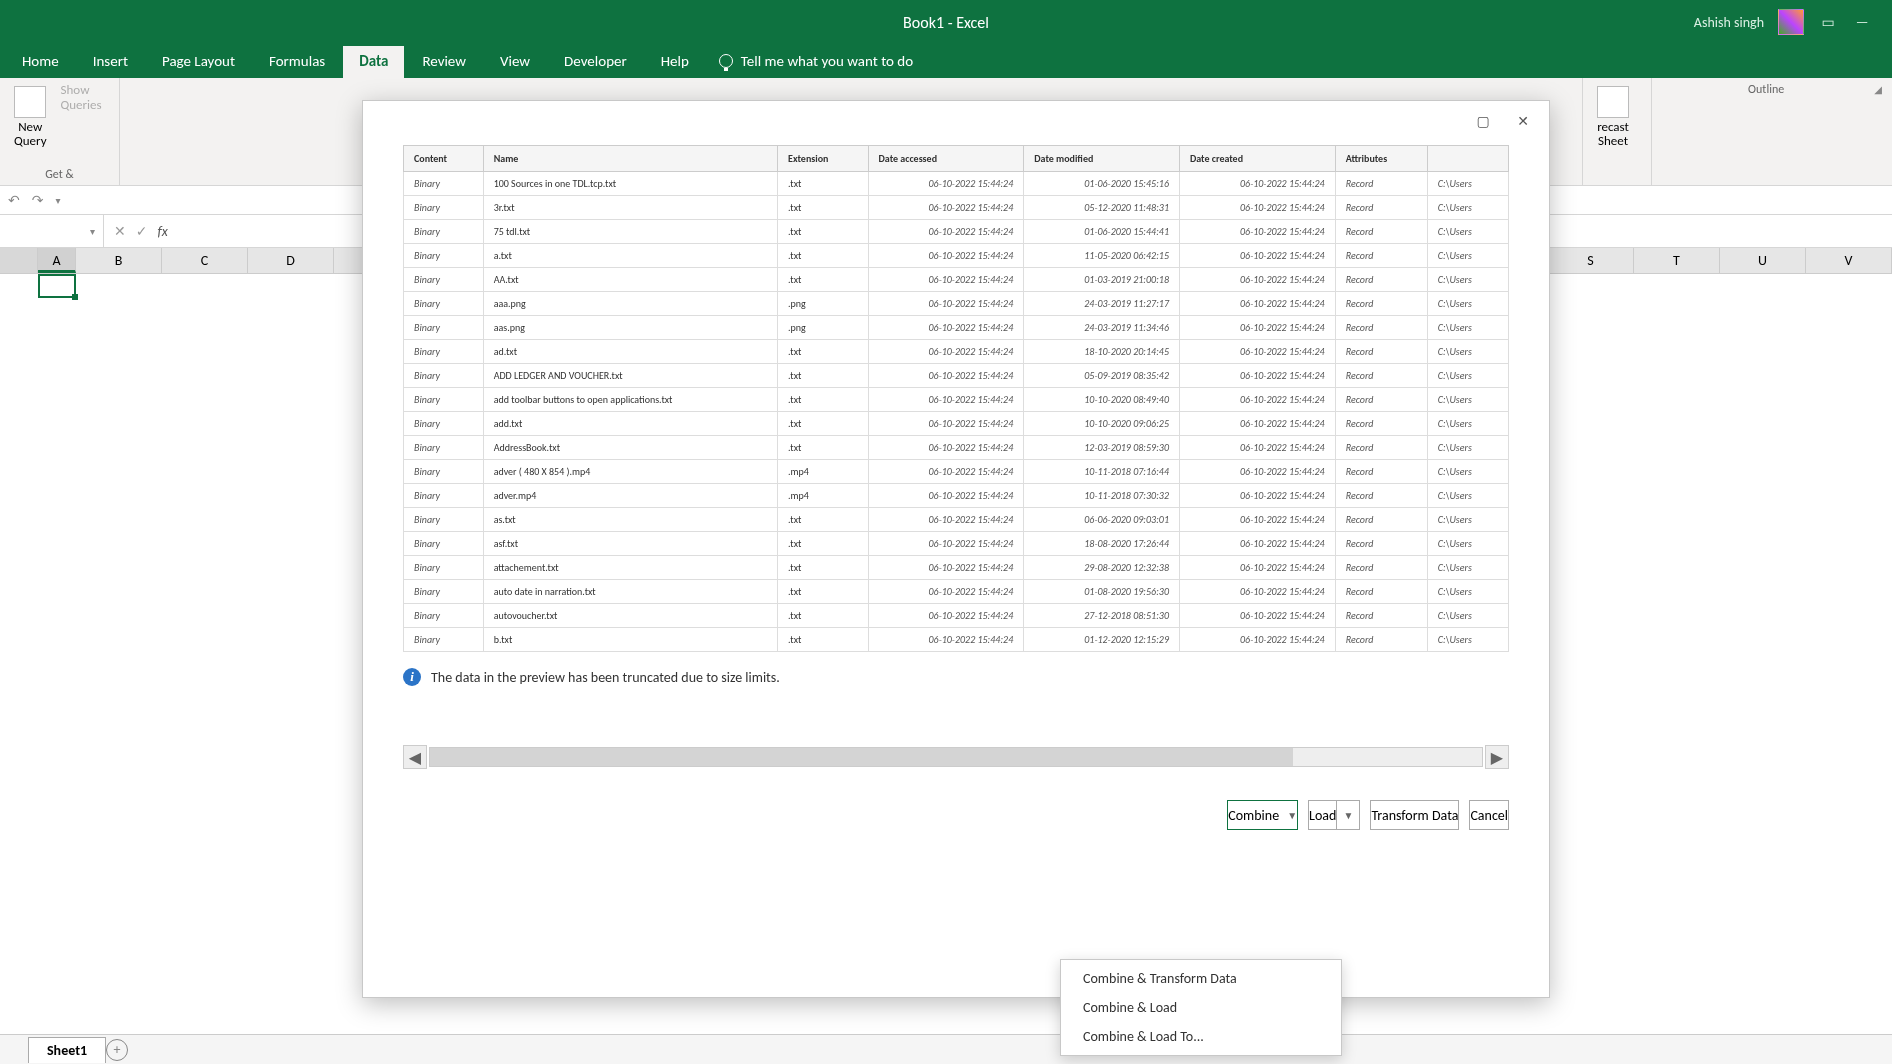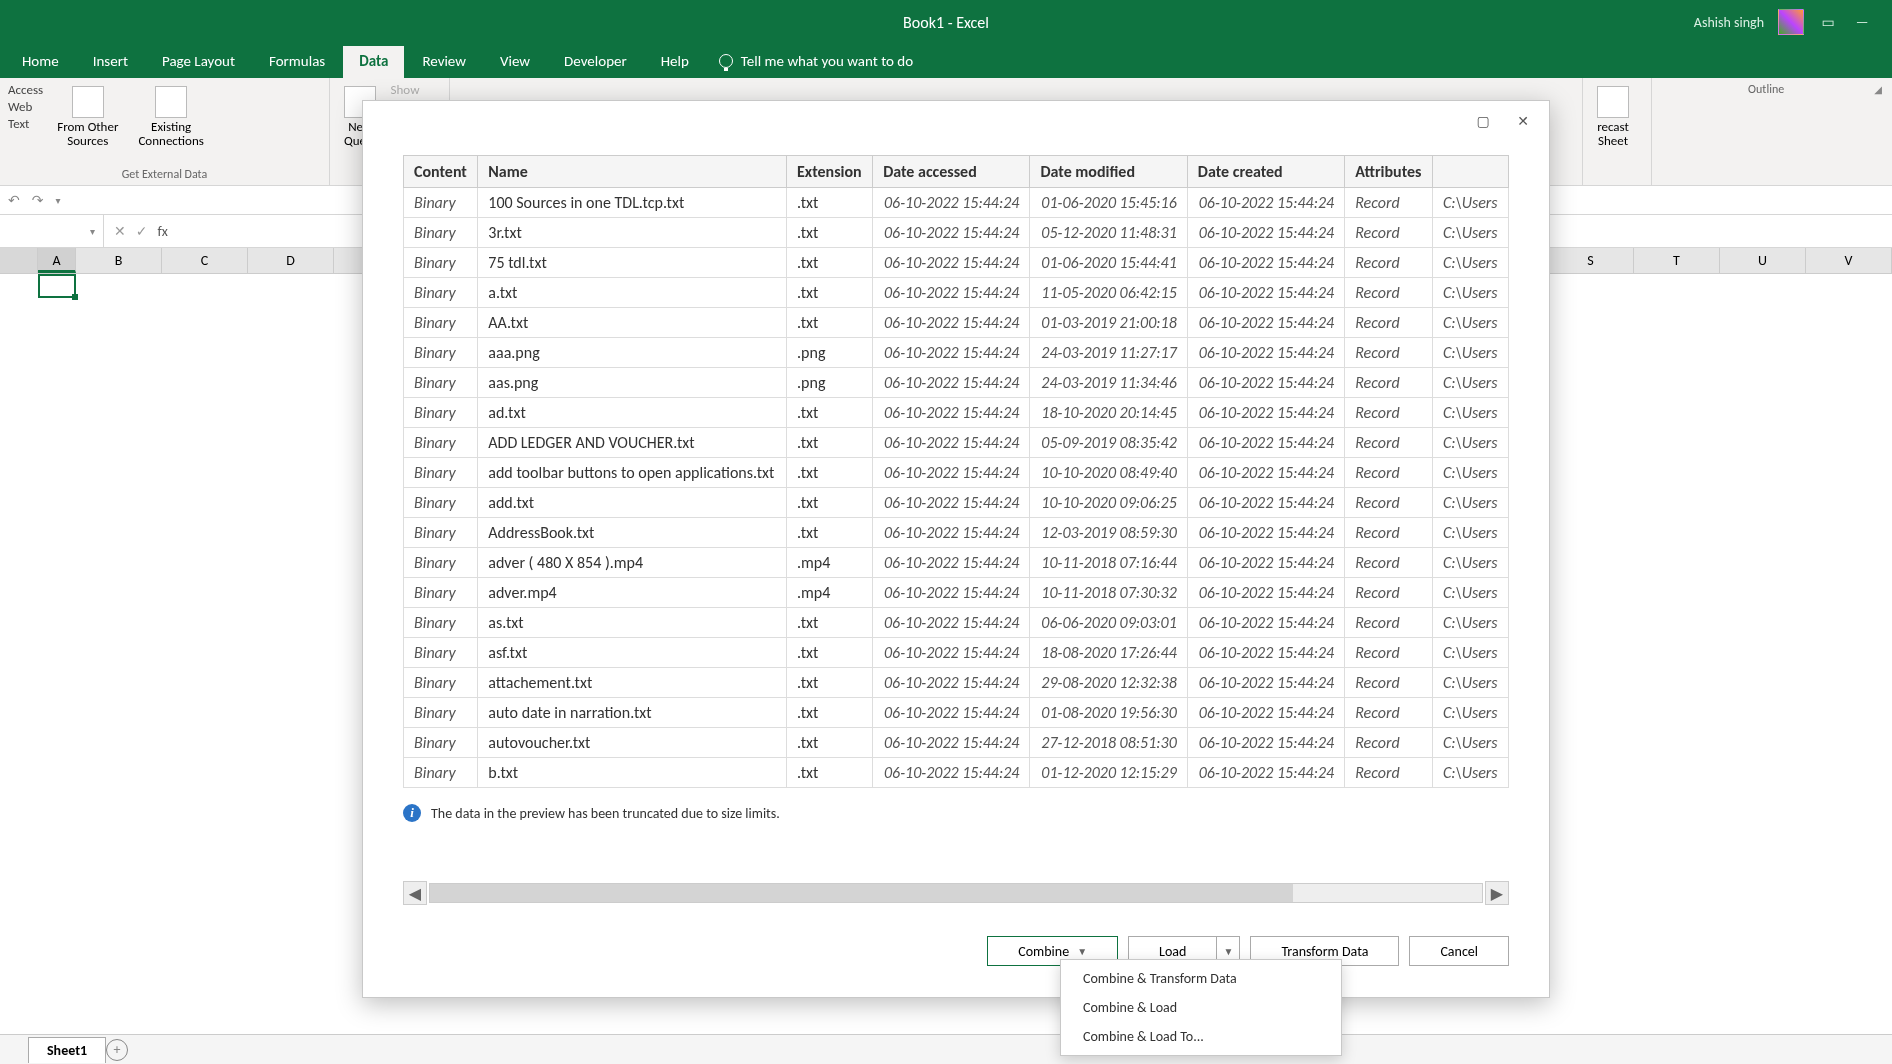--- a/index.html
+++ b/index.html
@@ -33,57 +33,57 @@
 
   
   .qat-row{ height:28px; display:flex;align-items:center;padding:0 8px;gap:12px;color:#888;}
   .qat-ico{font-size:14px;}
 
   
   .formula-bar{ height:34px;border-top:1px solid #d6d6d6;border-bottom:1px solid #d6d6d6;display:flex;align-items:center;}
   .name-box{width:104px;height:100%;border-right:1px solid #d6d6d6;display:flex;align-items:center;padding:0 8px;font-size:14px;}
   .name-box .dd{margin-left:auto;color:#888;font-size:10px;}
   .fb-icons{display:flex;align-items:center;gap:10px;padding:0 10px;color:#999;font-size:14px;}
-  .fb-fx{color:#555;}
+  .fb-fx{font-style:italic;color:#555;}
   .fb-input{flex:1;height:100%;}
 
   
   .grid-wrap{position:relative;}
   .col-headers{height:26px;display:flex;background:#e6e6e6;border-bottom:1px solid #ccc;}
   .col-headers .corner{width:38px;border-right:1px solid #ccc;background:#d8d8d8;}
   .col-headers .ch{width:86px;border-right:1px solid #ccc;text-align:center;font-size:14px;line-height:26px;}
   .col-headers .ch.sel{background:#d1d1d1;}
   .row-area{display:flex;}
   .row-nums{width:38px;}
   .cells{flex:1;position:relative;}
   .sel-cell{position:absolute;left:0;top:0;width:86px;height:24px;border:2px solid #0e7240;}
   .sel-cell::after{content:'';position:absolute;right:-4px;bottom:-4px;width:6px;height:6px;background:#0e7240;}
 
   
   .dialog{position:absolute;left:362px;top:100px;width:1188px;height:898px;background:#fff;border:1px solid #c8c8c8;box-shadow:0 6px 24px rgba(0,0,0,.25);}
   .dialog-titlebar{height:40px;display:flex;justify-content:flex-end;align-items:center;padding-right:8px;gap:4px;}
   .dlg-win-btn{width:36px;height:30px;display:flex;align-items:center;justify-content:center;color:#555;font-size:14px;cursor:pointer;}
   .dialog-path{font-size:26px;color:#444;padding:4px 40px 18px;}
 
-  .preview-table{margin:14px 40px;border:1px solid #ccc;border-collapse:collapse;width:calc(100% - 80px);font-size:16px;}
+  .preview-table{margin:4px 40px;border:1px solid #ccc;border-collapse:collapse;width:calc(100% - 80px);font-size:10px;}
   .preview-table th{background:#f5f5f5;border:1px solid #ccc;padding:6px 10px;text-align:left;font-weight:600;color:#333;}
   .preview-table td{border:1px solid #ddd;padding:5px 10px;color:#333;}
   .preview-table td.it{font-style:italic;color:#555;}
   .preview-table td.num{font-style:italic;color:#555;text-align:right;}
 
   .truncation-note{margin:16px 40px 0;font-size:14px;color:#333;display:flex;align-items:center;gap:10px;}
   .info-ico{width:18px;height:18px;border-radius:50%;background:#2b74c7;color:#fff;display:flex;align-items:center;justify-content:center;font-style:italic;font-weight:bold;font-size:13px;font-family:Georgia,serif;}
 
   .h-scroll{margin:58px 40px 0;height:26px;display:flex;align-items:center;gap:2px;}
   .h-scroll .arrow{width:24px;height:24px;background:#eee;border:1px solid #ccc;display:flex;align-items:center;justify-content:center;color:#666;cursor:pointer;}
   .h-scroll .track{flex:1;height:20px;background:#eee;border:1px solid #ccc;position:relative;}
   .h-scroll .thumb{position:absolute;left:0;top:0;bottom:0;width:82%;background:#d4d4d4;}
 
   .dlg-buttons{display:flex;justify-content:flex-end;gap:10px;padding:30px 40px 0;}
-  .btn{height:30px;padding:0 30px;border:1px solid #aaa;background:#fff;font-size:14px;cursor:pointer;display:flex;align-items:center;gap:8px;}
+  .btn{height:30px;padding:0 0;border:1px solid #aaa;background:#fff;font-size:14px;cursor:pointer;display:flex;align-items:center;gap:8px;}
   .btn.primary{border-color:#0e7240;}
   .btn .caret{font-size:10px;color:#666;}
   .btn-split{display:flex;}
   .btn-split .main{border-right:none;}
   .btn-split .dd{width:24px;border:1px solid #aaa;display:flex;align-items:center;justify-content:center;font-size:10px;color:#666;cursor:pointer;}
 
   
   .dropdown-menu{position:absolute;left:1060px;top:959px;width:282px;background:#fff;border:1px solid #c8c8c8;box-shadow:0 4px 14px rgba(0,0,0,.18);padding:4px 0;}
   .dropdown-menu .mi{padding:6px 22px;font-size:14px;color:#333;cursor:pointer;}
 
@@ -117,40 +117,20 @@
   <div class="tab">View</div>
   <div class="tab">Developer</div>
   <div class="tab">Help</div>
   <div class="tell-me">
     <span class="bulb"></span>
     <span>Tell me what you want to do</span>
   </div>
 </div>
 
 <div class="ribbon">
-  <div class="ribbon-group" style="width:330px">
-    <div class="group-body">
-      <div class="ribbon-text-stack">
-        <div>Access</div>
-        <div>Web</div>
-        <div>Text</div>
-      </div>
-      <div class="ribbon-btn">
-        <div class="ico"></div>
-        <small style="white-space:pre;">From Other
-Sources</small>
-      </div>
-      <div class="ribbon-btn">
-        <div class="ico"></div>
-        <small style="white-space:pre;">Existing
-Connections</small>
-      </div>
-    </div>
-    <div class="group-label">Get External Data</div>
-  </div>
 
   <div class="ribbon-group" style="width:120px">
     <div class="group-body">
       <div class="ribbon-btn">
         <div class="ico"></div>
         <small style="white-space:pre;">New
 Query</small>
       </div>
       <div class="ribbon-text-stack" style="opacity:.4">
         <div>Show Queries</div>

